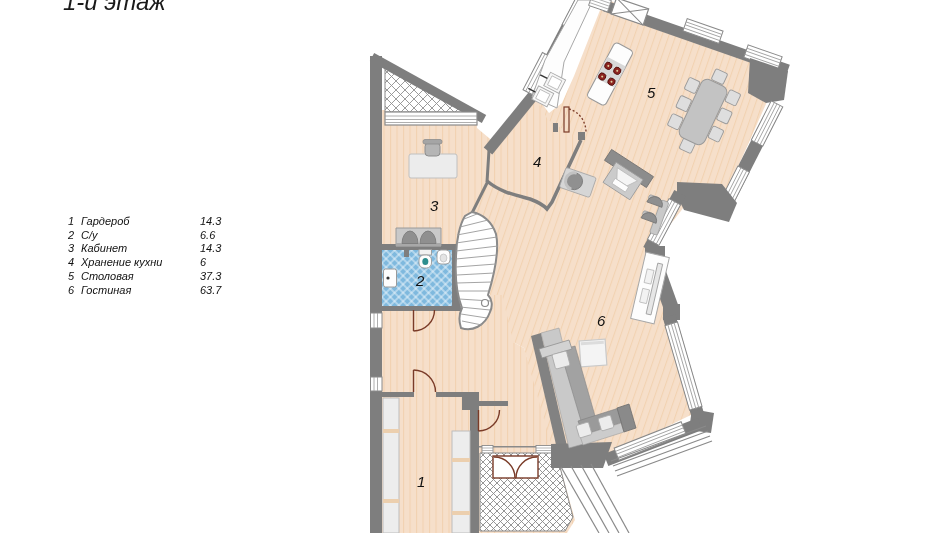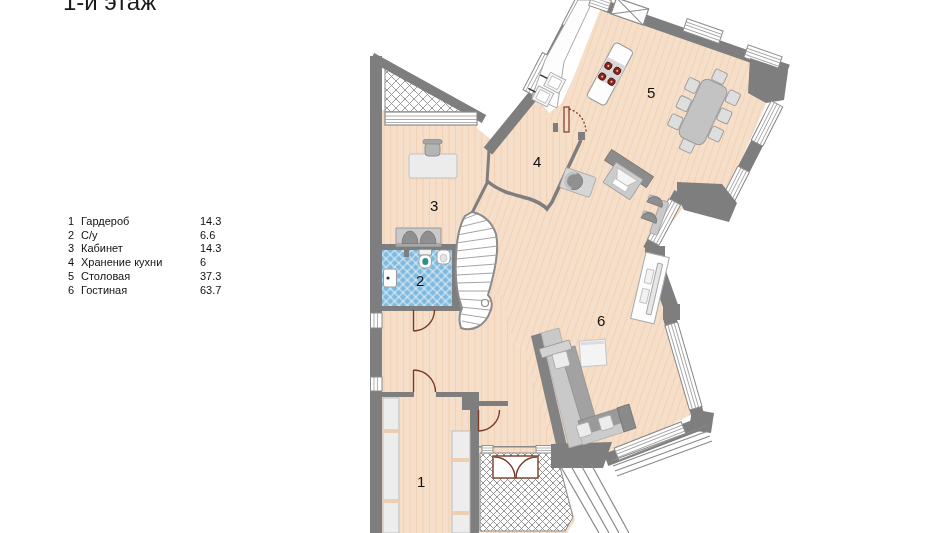--- a/index.html
+++ b/index.html
@@ -1,17 +1,17 @@
 <!DOCTYPE html>
 <html><head>
 <meta charset="utf-8">
 <style>
 html,body{margin:0;padding:0;background:#fff;width:951px;height:533px;overflow:hidden;}
 *{font-family:"Liberation Sans",sans-serif;}
-#wrap{position:relative;width:951px;height:533px;}
+#wrap{position:relative;width:951px;height:533px;font-style:italic;}
 </style>
 </head>
 <body>
 <div id="wrap">
 <svg width="951" height="533" viewBox="0 0 951 533">
 <defs>
 <pattern id="fs" width="6.5" height="12" patternUnits="userSpaceOnUse">
   <rect width="6.5" height="12" fill="#f6dfca"></rect>
   <rect width="1.1" height="12" fill="#dd9a45" fill-opacity="0.19"></rect>
 </pattern>

